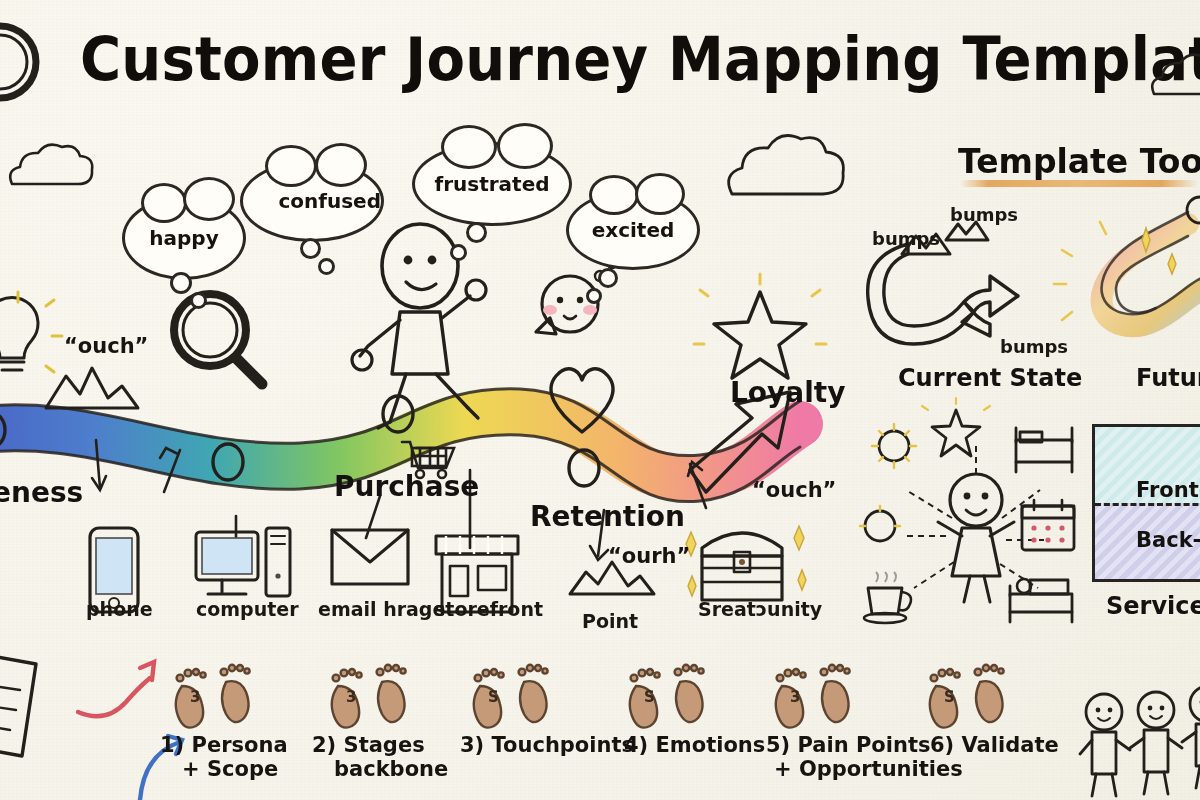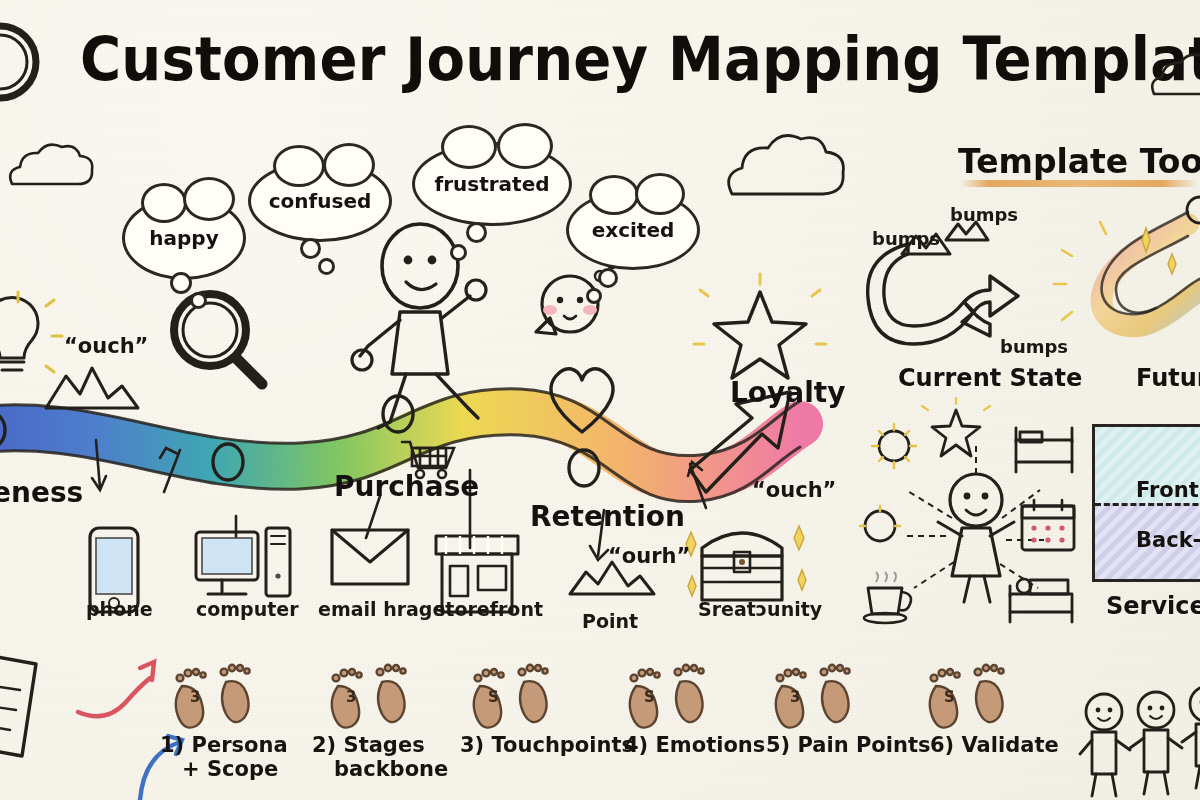--- a/index.html
+++ b/index.html
@@ -506,21 +506,21 @@
   <div class="abs" style="left:944px;top:688px;font-size:15px;font-weight:700;color:#3a2b1d;">S</div>
 
   <div class="bubble" style="left:122px;top:196px;width:118px;height:78px;">
     <span>happy</span>
     <span class="lobe" style="left:16px;top:-16px;width:40px;height:34px;"></span>
     <span class="lobe" style="left:58px;top:-22px;width:46px;height:38px;"></span>
   </div>
   <div class="dot" style="left:170px;top:272px;width:16px;height:16px;"></div>
   <div class="dot" style="left:190px;top:292px;width:11px;height:11px;"></div>
 
-  <div class="bubble" style="left:248px;top:160px;width:138px;height:76px;">
+  <div class="bubble" style="left:240px;top:160px;width:138px;height:76px;justify-content:flex-end;">
     <span>confused</span>
     <span class="lobe" style="left:22px;top:-18px;width:46px;height:36px;"></span>
     <span class="lobe" style="left:72px;top:-20px;width:46px;height:38px;"></span>
   </div>
   <div class="dot" style="left:300px;top:238px;width:15px;height:15px;"></div>
   <div class="dot" style="left:318px;top:258px;width:11px;height:11px;"></div>
 
   <div class="bubble" style="left:412px;top:142px;width:154px;height:78px;">
     <span>frustrated</span>
     <span class="lobe" style="left:26px;top:-20px;width:50px;height:38px;"></span>
@@ -581,18 +581,19 @@
     <span style="margin-left:22px;display:inline-block;">backbone</span>
   </div>
   <div class="stepnum" style="left:460px;top:734px;">
     <span>3) Touchpoints</span>
   </div>
   <div class="stepnum" style="left:624px;top:734px;">
     <span>4) Emotions</span>
   </div>
   <div class="stepnum" style="left:766px;top:734px;">
     <span>5) Pain Points</span><br>
+    <span style="margin-left:8px;display:inline-block;">+ Opportunities</span>
   </div>
   <div class="stepnum" style="left:930px;top:734px;">
     <span>6) Validate</span>
   </div>
 
 </div>
 
 </body></html>

